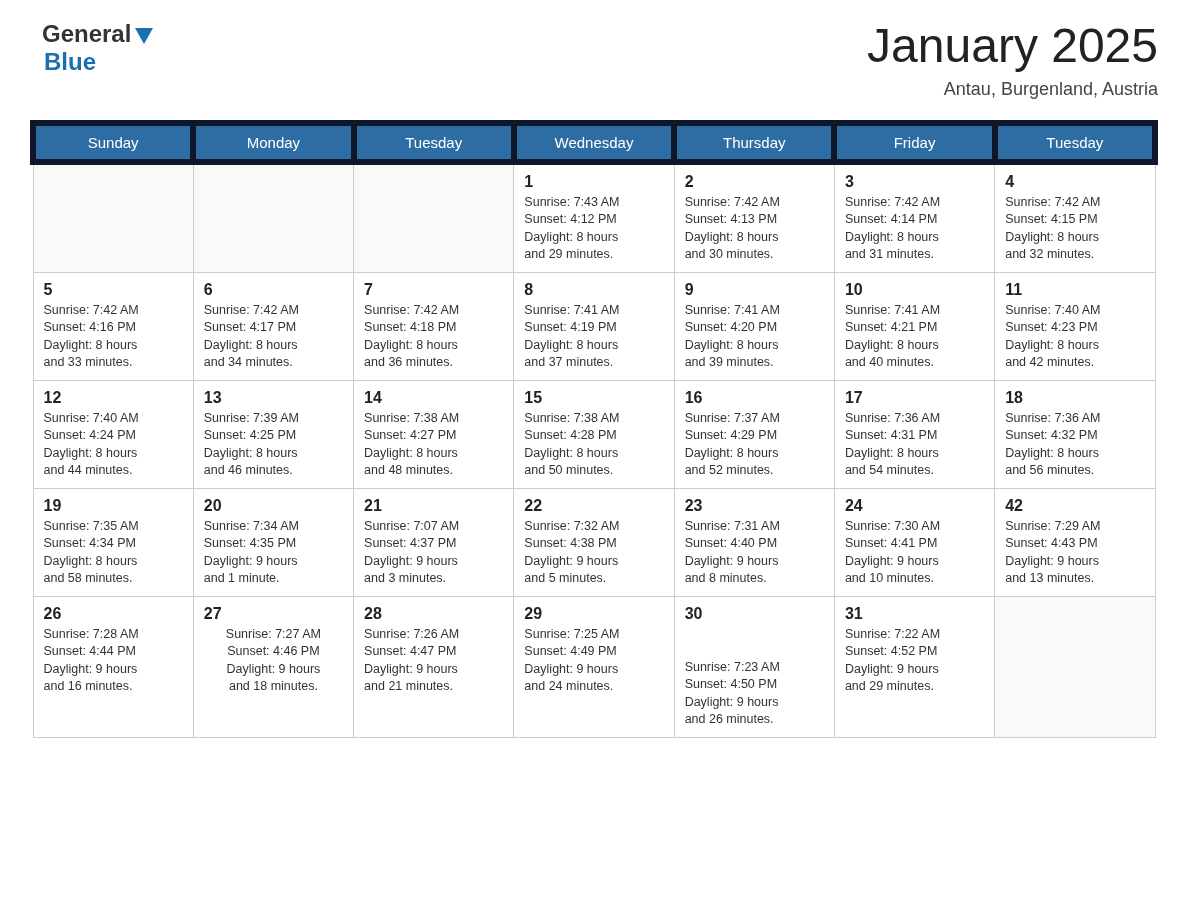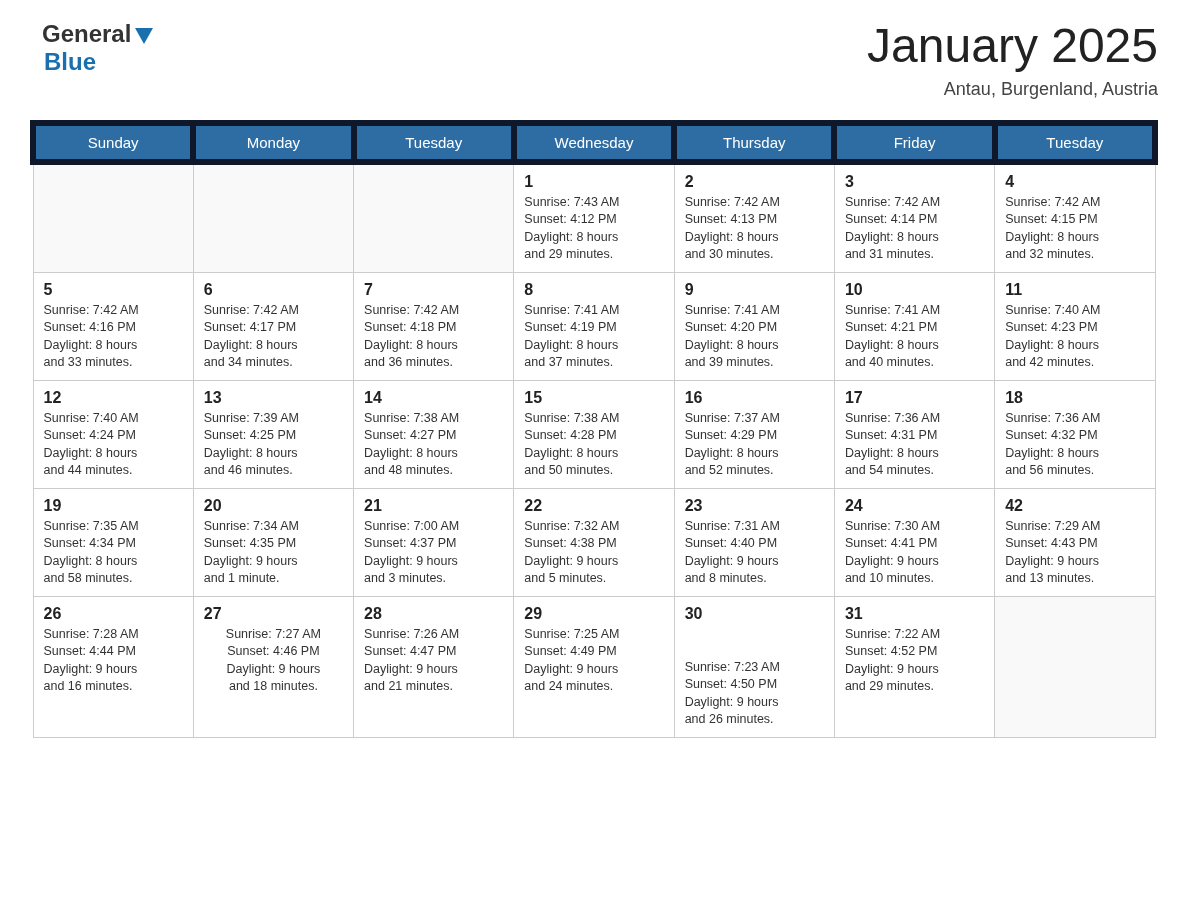--- a/index.html
+++ b/index.html
@@ -262,21 +262,21 @@
         </td>
         <td>
           <span class="day-number">20</span>
           <div class="day-info" style="white-space: pre-line;">Sunrise: 7:34 AM
 Sunset: 4:35 PM
 Daylight: 9 hours
 and 1 minute.</div>
         </td>
         <td>
           <span class="day-number">21</span>
-          <div class="day-info" style="white-space: pre-line;">Sunrise: 7:00 AM
+          <div class="day-info" style="white-space: pre-line;">Sunrise: 7:07 AM
 Sunset: 4:37 PM
 Daylight: 9 hours
 and 3 minutes.</div>
         </td>
         <td>
           <span class="day-number">22</span>
           <div class="day-info" style="white-space: pre-line;">Sunrise: 7:32 AM
 Sunset: 4:38 PM
 Daylight: 9 hours
 and 5 minutes.</div>

